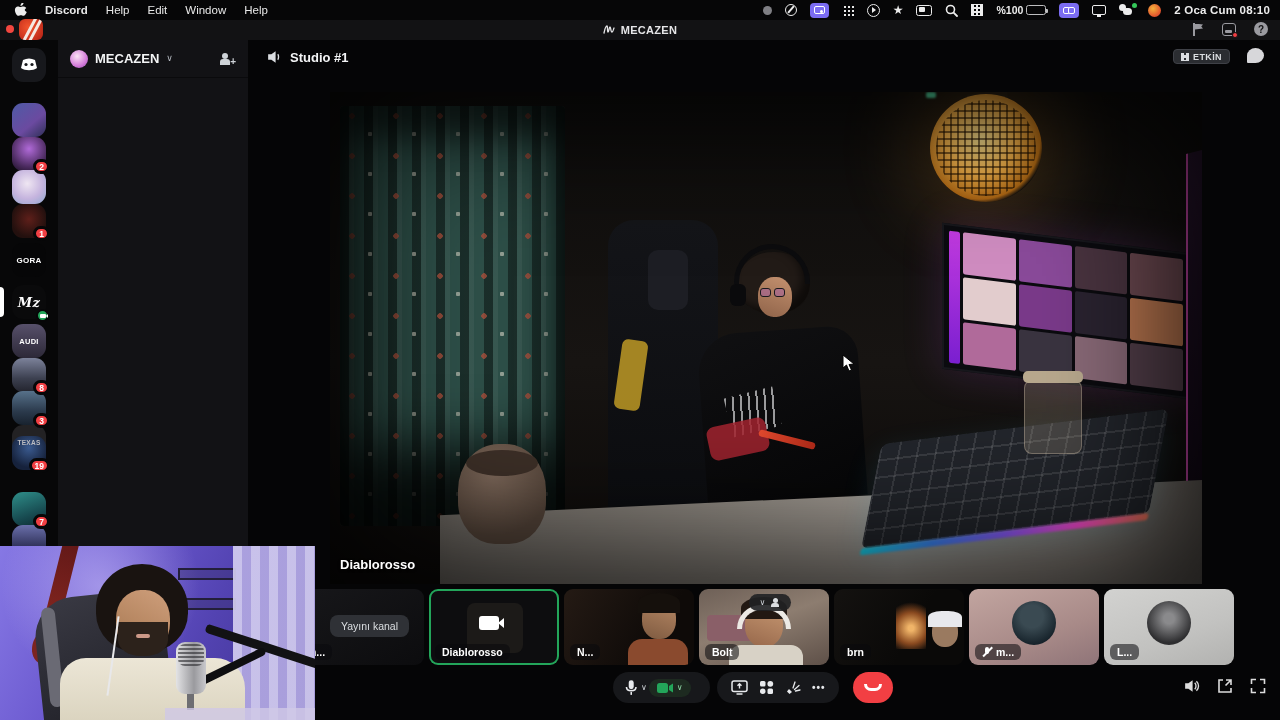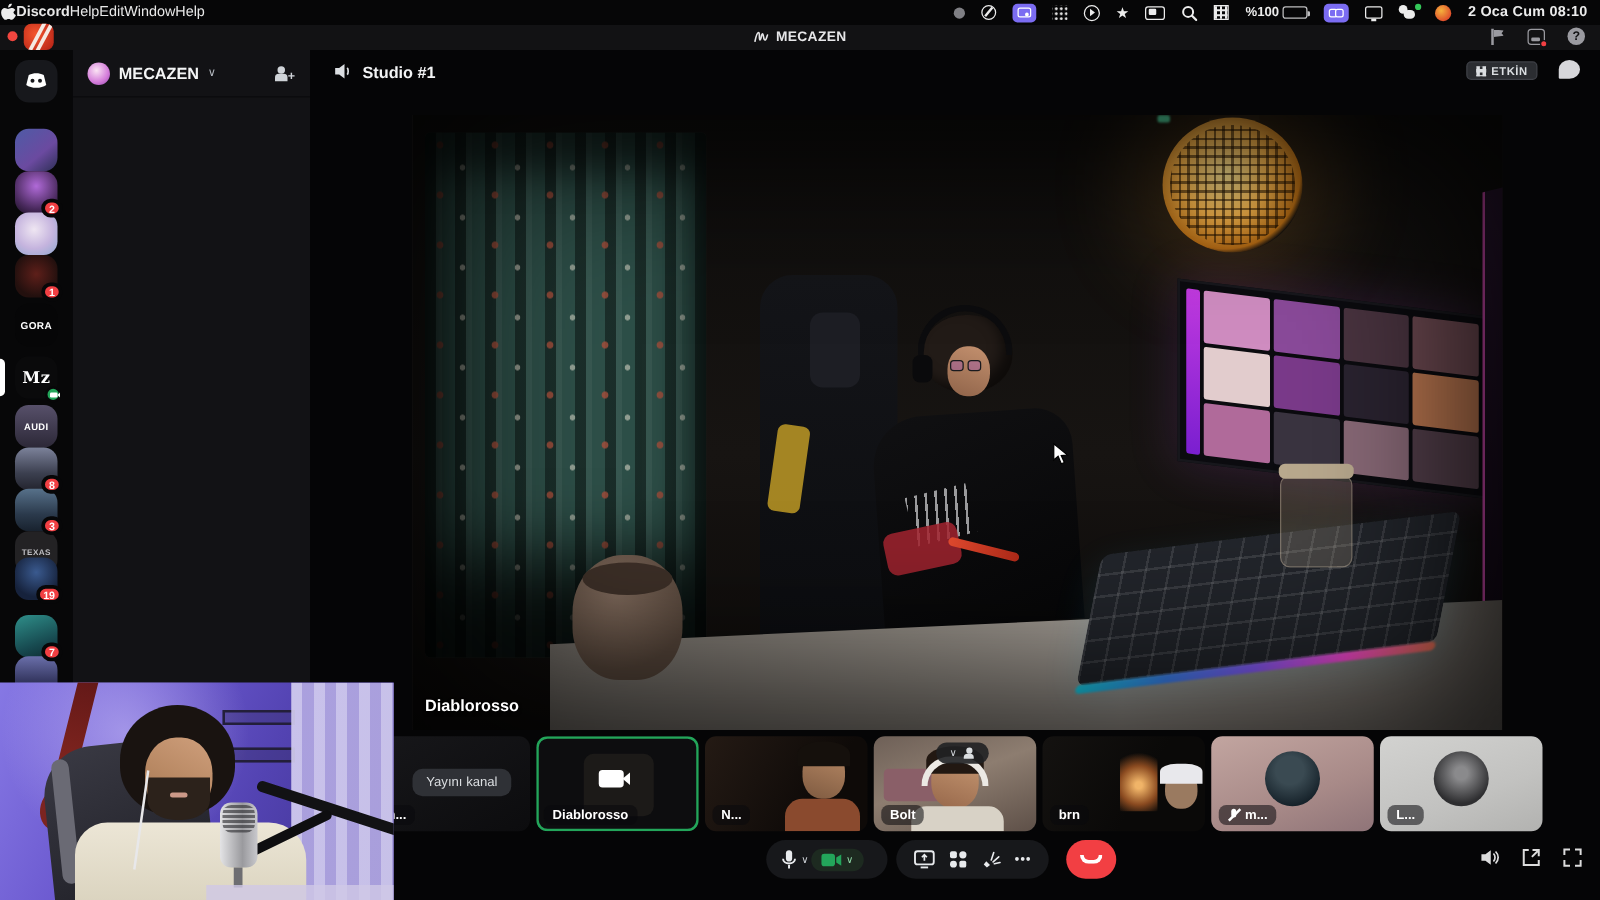--- a/index.html
+++ b/index.html
@@ -1,20 +1,20 @@
 <!DOCTYPE html>
 <html><head>
 <meta charset="utf-8">
 <style>
   * { margin:0; padding:0; box-sizing:border-box; }
   html,body { width:1280px; height:720px; overflow:hidden; background:#000; font-family:"Liberation Sans",sans-serif; }
 
   
   #menubar { position:absolute; left:0; top:0; width:1280px; height:20px; background:#060607; display:flex; align-items:center; color:#ececec; font-size:11.5px; z-index:40; }
-  #menubar .left { display:flex; align-items:center; }
+  #menubar .left { display:flex; align-items:center; gap:18px; padding-left:14px; }
   #menubar .apple svg { display:block; }
   #menubar .mitem { color:#e8e8e8; }
   #menubar .mitem.bold { font-weight:bold; }
   #menubar .right { margin-left:auto; display:flex; align-items:center; gap:13px; padding-right:10px; }
   .mb-dot { width:9px; height:9px; border-radius:50%; background:#7f7f84; }
   .mb-globe { width:12px; height:12px; border-radius:50%; border:1.5px solid #ececec; position:relative; }
   .mb-globe::after{content:""; position:absolute; left:4px; top:0; width:2px; height:9px; background:#ececec; transform:rotate(40deg);}
   .mb-pill { height:15px; border-radius:4px; background:#7b6cf2; display:flex; align-items:center; justify-content:center; gap:2px; padding:0 4px; }
   .mb-pill .scr { width:11px; height:8px; border:1.5px solid #fff; border-radius:2px; position:relative;}
   .mb-pill .scr::after{content:""; position:absolute; right:1px; bottom:0; width:3px; height:3px; border-radius:50%; background:#fff;}
@@ -325,42 +325,42 @@
   <div class="rail-item" style="top:164px">
     <div class="face" style="background:radial-gradient(circle at 50% 45%,#5e1f1a,#23100e 70%)"></div>
     <span class="rail-badge">1</span>
   </div>
   <div class="rail-item" style="top:203px">
     <div class="face" style="background:#060607"></div>
     <span class="rail-label" style="font-size:8px">GORA</span>
   </div>
   <div class="rail-item" style="top:245px">
     <div class="face" style="background:#0a0a0b"></div>
-    <span class="rail-label" style="font-size:13px;font-family:'DejaVu Serif',serif">Mz</span>
+    <span class="rail-label" style="font-size:13px;font-style:italic;font-family:'DejaVu Serif',serif">Mz</span>
     <span class="cam-badge">
         <i></i>
       </span>
   </div>
   <div class="rail-item" style="top:284px">
     <div class="face" style="background:linear-gradient(180deg,#57506a,#2c2837)"></div>
     <span class="rail-label" style="font-size:7.5px">AUDI</span>
   </div>
   <div class="rail-item" style="top:318px">
     <div class="face" style="background:linear-gradient(180deg,#7c829a,#3c4050 60%,#23242e)"></div>
     <span class="rail-badge">8</span>
   </div>
   <div class="rail-item" style="top:351px">
     <div class="face" style="background:linear-gradient(180deg,#57718a,#2b3a4c 60%,#18222e)"></div>
     <span class="rail-badge">3</span>
   </div>
   <div class="rail-item" style="top:385px">
     <div class="face" style="background:#232224"></div>
     <span class="rail-label" style="font-size:6.5px;color:#bdbdc2">TEXAS</span>
   </div>
-  <div class="rail-item" style="top:406px">
+  <div class="rail-item" style="top:396px">
     <div class="face" style="background:radial-gradient(circle at 50% 35%,#3a5a8f,#16223c 70%)"></div>
     <span class="rail-badge">19</span>
   </div>
   <div class="rail-item" style="top:452px">
     <div class="face" style="background:linear-gradient(160deg,#2f8f8a,#174a50 65%,#0d2a30)"></div>
     <span class="rail-badge">7</span>
   </div>
   <div class="rail-item" style="top:485px">
     <div class="face" style="background:linear-gradient(180deg,#6a6faa,#33355e 60%,#1c1d33)"></div>
     <span class="rail-badge">1</span>

